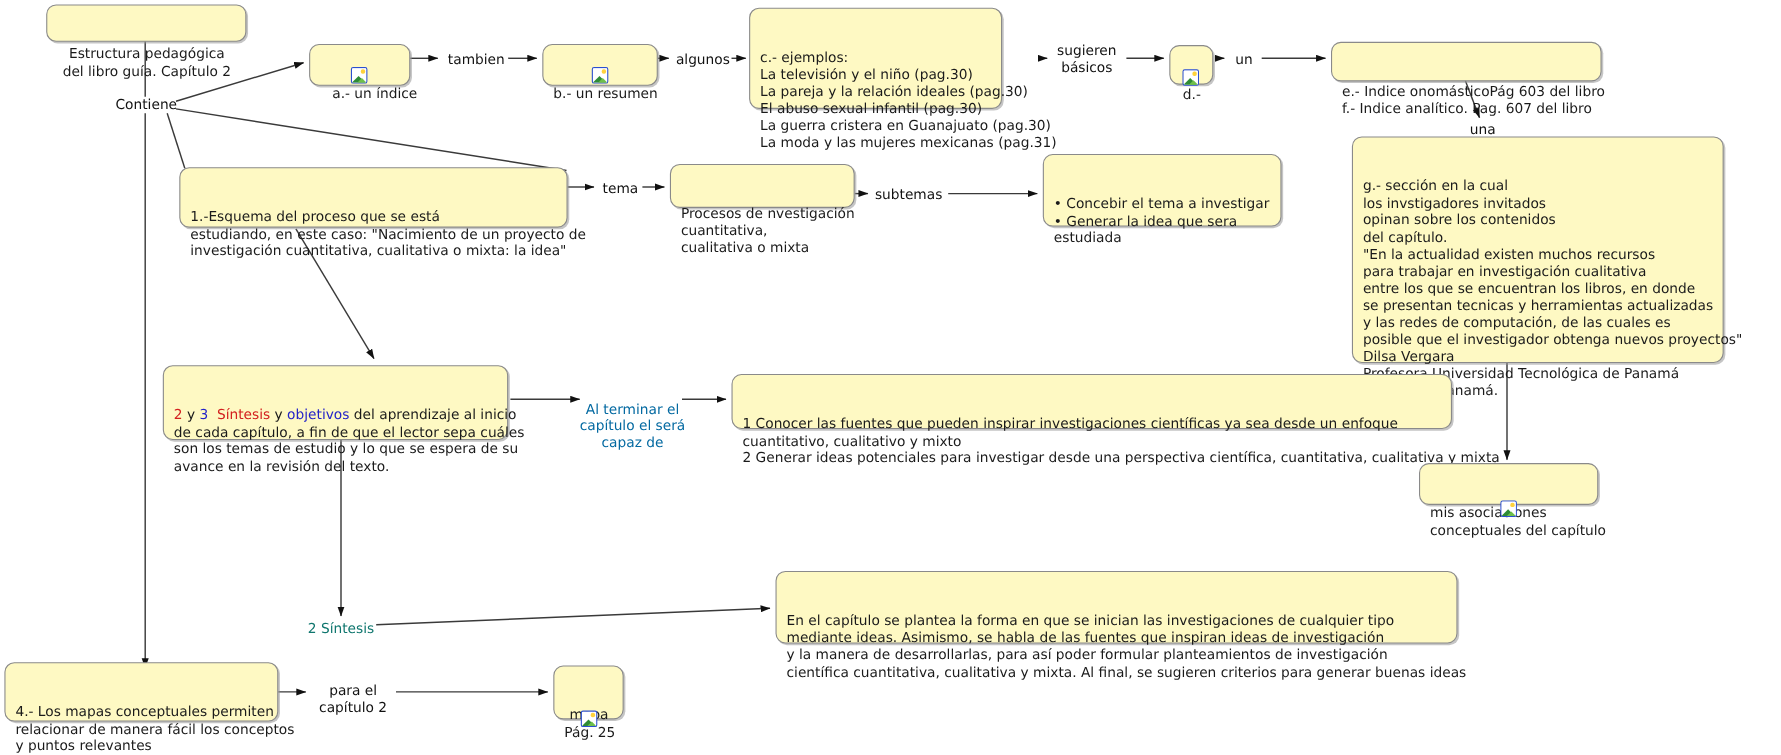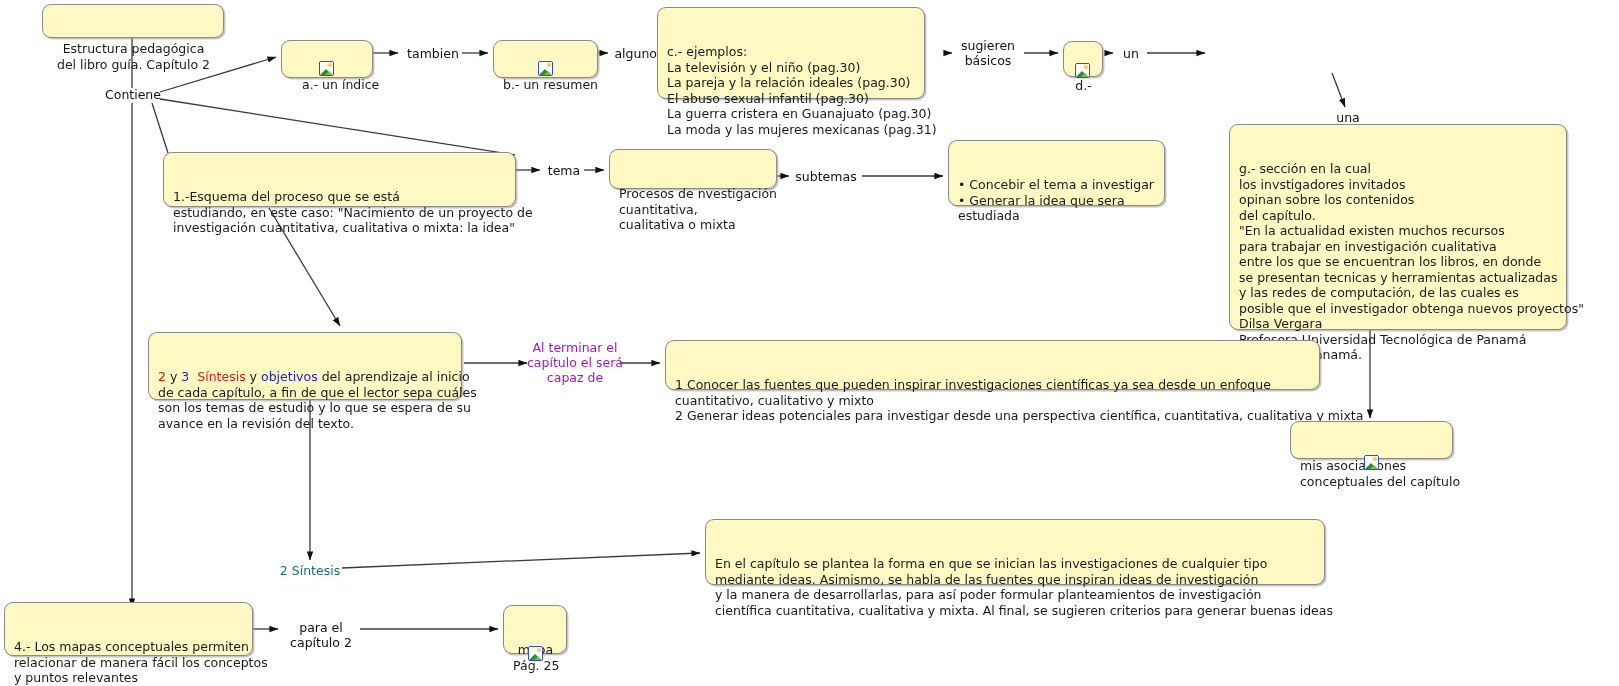--- a/index.html
+++ b/index.html
@@ -23,21 +23,21 @@
   .lbl{
     position:absolute;
     color:#111;
     font-size:12.5px;
     line-height:15px;
     white-space:pre;
     text-align:center;
     background:transparent;
   }
   .lbl.red{color:#0f766e;}
-  .lbl.blue{color:#a21caf;}
+  .lbl.blue{color:#0369a1;margin-top:24px;}
   .imgicon{
     position:absolute;
     width:15px;height:15px;
     border:1.5px solid #2b4fd0;
     border-radius:2px;
     background:#fdfdfd;
     box-sizing:border-box;
     overflow:hidden;
   }
   .imgicon .sky{position:absolute;left:0;top:0;right:0;bottom:0;background:#ffffff;}
@@ -131,21 +131,21 @@
   </div>
   <div class="imgicon" style="left:538px;top:61px;">
     <span class="sky"></span>
       <span class="sun"></span>
       <span class="hill"></span>
       <span class="hill2"></span>
   </div>
 
   <div class="lbl" style="left:612px;top:46px;width:54px;">algunos</div>
 
-  <div class="node" style="left:657px;top:7px;width:268px;height:92px;">
+  <div class="node" style="left:681px;top:7px;width:230px;height:92px;">
     <span class="tx">c.- ejemplos:
 La televisión y el niño (pag.30)
 La pareja y la relación ideales (pag.30)
 El abuso sexual infantil (pag.30)
 La guerra cristera en Guanajuato (pag.30)
 La moda y las mujeres mexicanas (pag.31)</span>
   </div>
 
   <div class="lbl" style="left:952px;top:38px;width:72px;">sugieren
 básicos</div>
@@ -155,20 +155,24 @@
   </div>
   <div class="imgicon" style="left:1075px;top:63px;">
     <span class="sky"></span>
       <span class="sun"></span>
       <span class="hill"></span>
       <span class="hill2"></span>
   </div>
 
   <div class="lbl" style="left:1116px;top:46px;width:30px;">un</div>
 
+  <div class="node" style="left:1210px;top:38px;width:246px;height:36px;">
+    <span class="tx">e.- Indice onomásticoPág 603 del libro
+f.- Indice analítico. Pag. 607 del libro</span>
+  </div>
 
   <div class="lbl" style="left:1328px;top:110px;width:40px;">una</div>
 
   <div class="node" style="left:1229px;top:124px;width:338px;height:206px;">
     <span class="tx">g.- sección en la cual
 los invstigadores invitados
 opinan sobre los contenidos
 del capítulo.
 "En la actualidad existen muchos recursos
 para trabajar en investigación cualitativa

